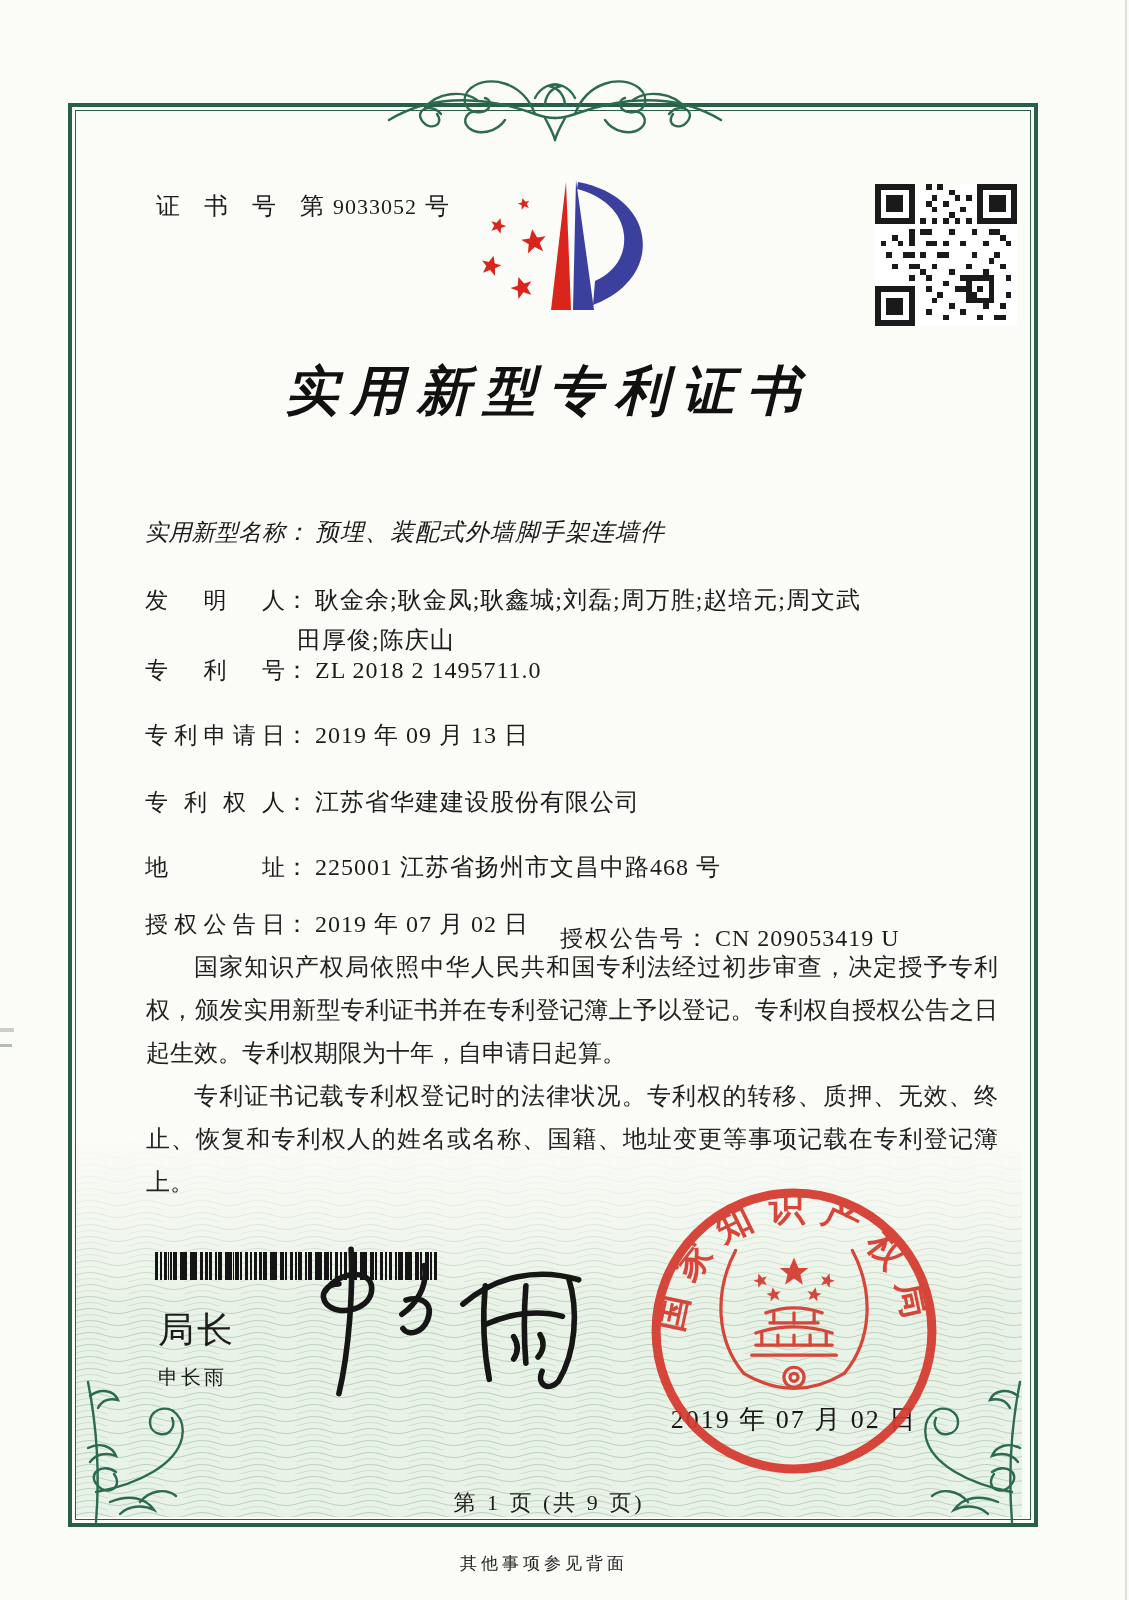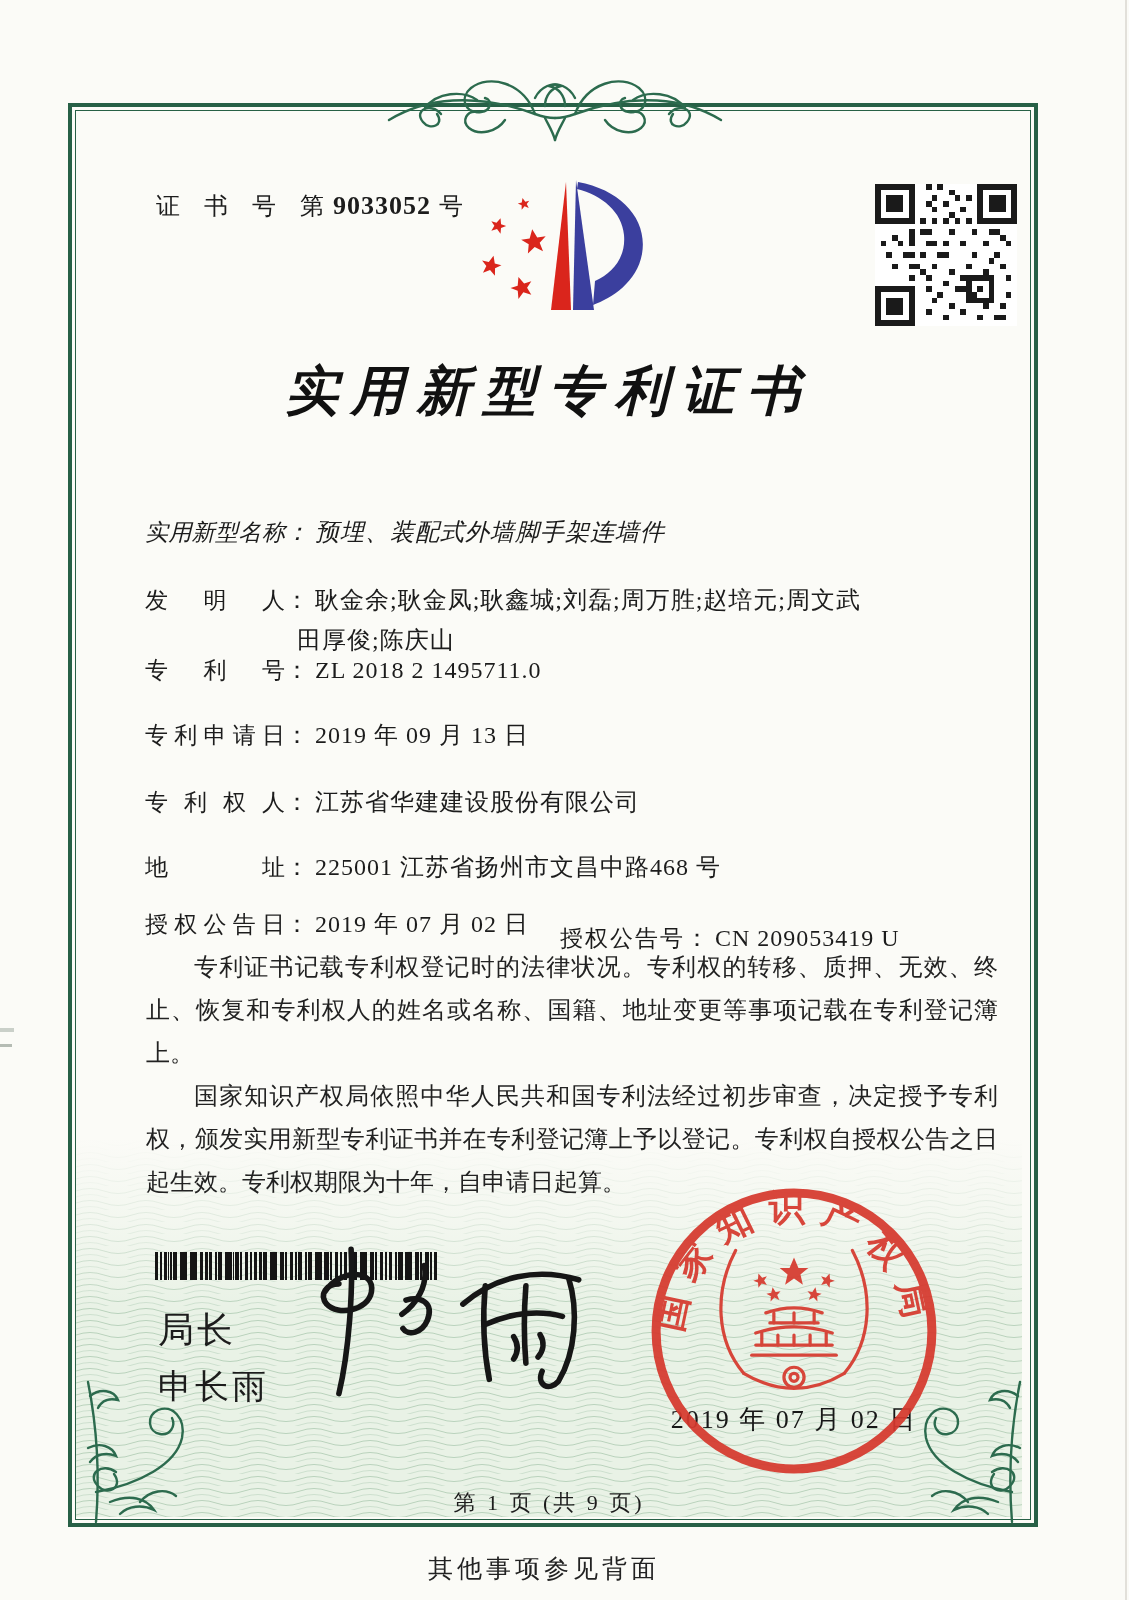--- a/index.html
+++ b/index.html
@@ -23,21 +23,21 @@
   .ornament-top{position:absolute;left:385px;top:58px;width:340px;height:94px;z-index:4;}
   .corner-orn{position:absolute;z-index:4;}
   .corner-orn.left{left:80px;top:1352px;}
   .corner-orn.right{left:898px;top:1352px;transform:scaleX(-1);}
 
   
   .guilloche{position:absolute;left:76px;top:1138px;width:946px;height:379px;z-index:1;}
 
   .cert-no{position:absolute;left:112px;top:190px;font-size:24px;letter-spacing:2px;z-index:3;}
   .cert-no .pre{letter-spacing:9px;margin-left:44px;}
-  .cert-no .num{font-size:26px;letter-spacing:1px;font-weight:bold;}
+  .cert-no .num{font-size:22px;letter-spacing:1px;}
   .cert-no .suf{margin-left:8px;}
 
   .logo{position:absolute;left:458px;top:168px;width:204px;height:158px;z-index:3;}
   .qr{position:absolute;left:875px;top:184px;width:142px;height:142px;z-index:3;}
 
   .title{
     position:absolute;left:68px;top:356px;width:962px;text-align:center;
     font-size:53px;font-weight:700;letter-spacing:13px;color:#111;z-index:3;font-style:italic;
   }
 
@@ -64,37 +64,37 @@
 
   .barcode{
     position:absolute;left:155px;top:1252px;width:284px;height:28px;z-index:3;
     background:
       repeating-linear-gradient(90deg,#141414 0 2px,rgba(0,0,0,0) 2px 5px),
       repeating-linear-gradient(90deg,#141414 0 3px,rgba(0,0,0,0) 3px 9px),
       repeating-linear-gradient(90deg,#141414 0 1px,rgba(0,0,0,0) 1px 13px);
   }
 
   .director-label{position:absolute;left:158px;top:1306px;font-size:36px;letter-spacing:3px;z-index:3;}
-  .director-name{position:absolute;left:158px;top:1364px;font-size:34px;letter-spacing:3px;z-index:3;}
+  .director-name{position:absolute;left:158px;top:1364px;font-size:20px;letter-spacing:3px;z-index:3;}
 
   .signature{position:absolute;left:282px;top:1238px;width:315px;height:175px;z-index:5;}
 
   .seal{position:absolute;left:643px;top:1180px;width:302px;height:302px;z-index:6;opacity:.93;}
   .seal-date{
     position:absolute;left:643px;top:1402px;width:302px;text-align:center;z-index:5;
     font-size:26px;letter-spacing:2px;color:#171717;
   }
 
   .page-footer{
     position:absolute;left:68px;top:1488px;width:962px;text-align:center;
     font-size:22px;letter-spacing:3px;z-index:5;
   }
   .back-note{
     position:absolute;left:24px;top:1552px;width:1040px;text-align:center;
-    font-size:25px;letter-spacing:4px;z-index:3;color:#222;
+    font-size:17px;letter-spacing:4px;z-index:3;color:#222;
   }
 </style>
 </head>
 <body>
 
 <svg width="0" height="0" style="position:absolute">
   <defs>
     <path id="star5" d="M0,-10 L2.94,-3.09 L9.51,-3.09 L4.26,1.18 L5.88,8.09 L0,3.82 L-5.88,8.09 L-4.26,1.18 L-9.51,-3.09 L-2.94,-3.09 Z"></path>
   </defs>
 </svg>
@@ -239,22 +239,22 @@
   </div>
 
   <div class="field f-grant">
     <span class="flabel">授权公告日</span><span class="fcolon">：</span><span class="fvalue">2019 年 07 月 02 日</span>
   </div>
   <div class="field f-grantno">
     <span class="flabel">授权公告号</span><span class="fcolon">：</span><span class="fvalue">CN 209053419 U</span>
   </div>
 
   <div class="body-text">
+    <p>国家知识产权局依照中华人民共和国专利法经过初步审查，决定授予专利权，颁发实用新型专利证书并在专利登记簿上予以登记。专利权自授权公告之日起生效。专利权期限为十年，自申请日起算。</p>
     <p>专利证书记载专利权登记时的法律状况。专利权的转移、质押、无效、终止、恢复和专利权人的姓名或名称、国籍、地址变更等事项记载在专利登记簿上。</p>
-    <p>国家知识产权局依照中华人民共和国专利法经过初步审查，决定授予专利权，颁发实用新型专利证书并在专利登记簿上予以登记。专利权自授权公告之日起生效。专利权期限为十年，自申请日起算。</p>
   </div>
 
   <div class="barcode"></div>
 
   <div class="director-label">局长</div>
   <div class="director-name">申长雨</div>
 
   <svg class="signature" viewBox="0 0 310 170">
     <g fill="none" stroke="#161616" stroke-width="5.5" stroke-linecap="round" stroke-linejoin="round">
       <path d="M42,52 C58,28 92,30 88,52 C85,70 55,76 44,64 C36,54 44,44 56,44"></path>

